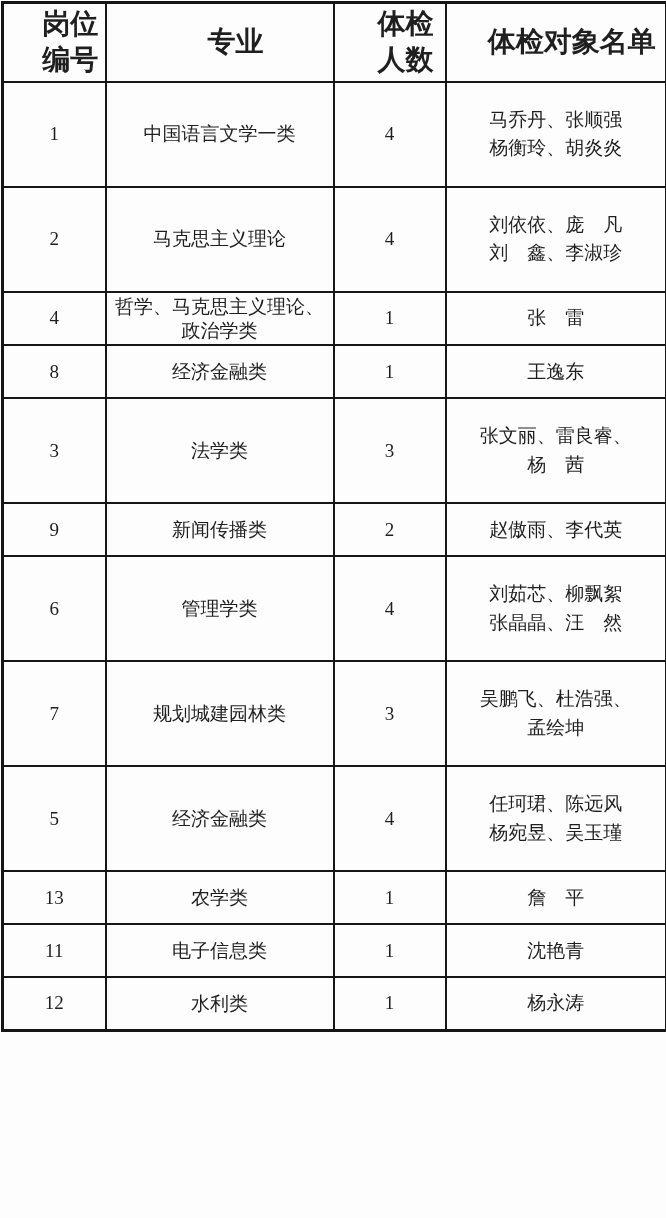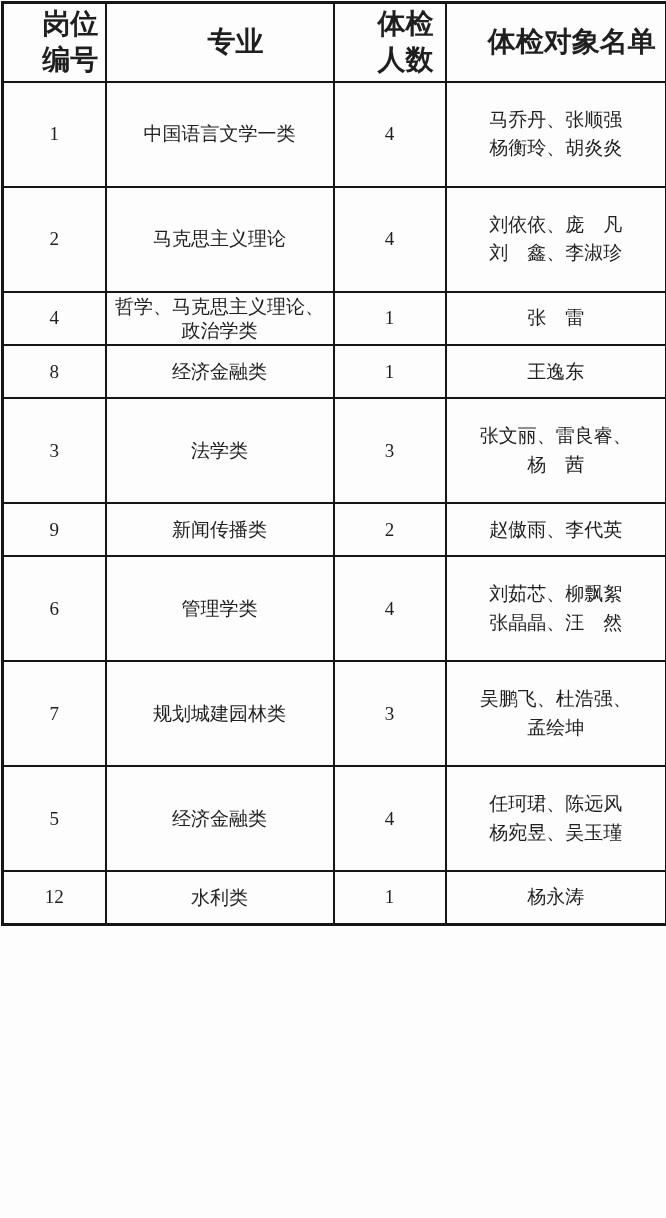--- a/index.html
+++ b/index.html
@@ -127,20 +127,32 @@
 孟绘坤</td>
       </tr>
       <tr class="row-tall">
         <td class="id-cell">5</td>
         <td class="major-cell">经济金融类</td>
         <td class="count-cell">4</td>
         <td class="names-cell">任珂珺、陈远风
 杨宛昱、吴玉瑾</td>
       </tr>
       <tr class="row-short">
+        <td class="id-cell">13</td>
+        <td class="major-cell">农学类</td>
+        <td class="count-cell">1</td>
+        <td class="names-cell">詹　平</td>
+      </tr>
+      <tr class="row-short">
+        <td class="id-cell">11</td>
+        <td class="major-cell">电子信息类</td>
+        <td class="count-cell">1</td>
+        <td class="names-cell">沈艳青</td>
+      </tr>
+      <tr class="row-short">
         <td class="id-cell">12</td>
         <td class="major-cell">水利类</td>
         <td class="count-cell">1</td>
         <td class="names-cell">杨永涛</td>
       </tr>
     </tbody>
   </table>
 </div>
 
 </body></html>

